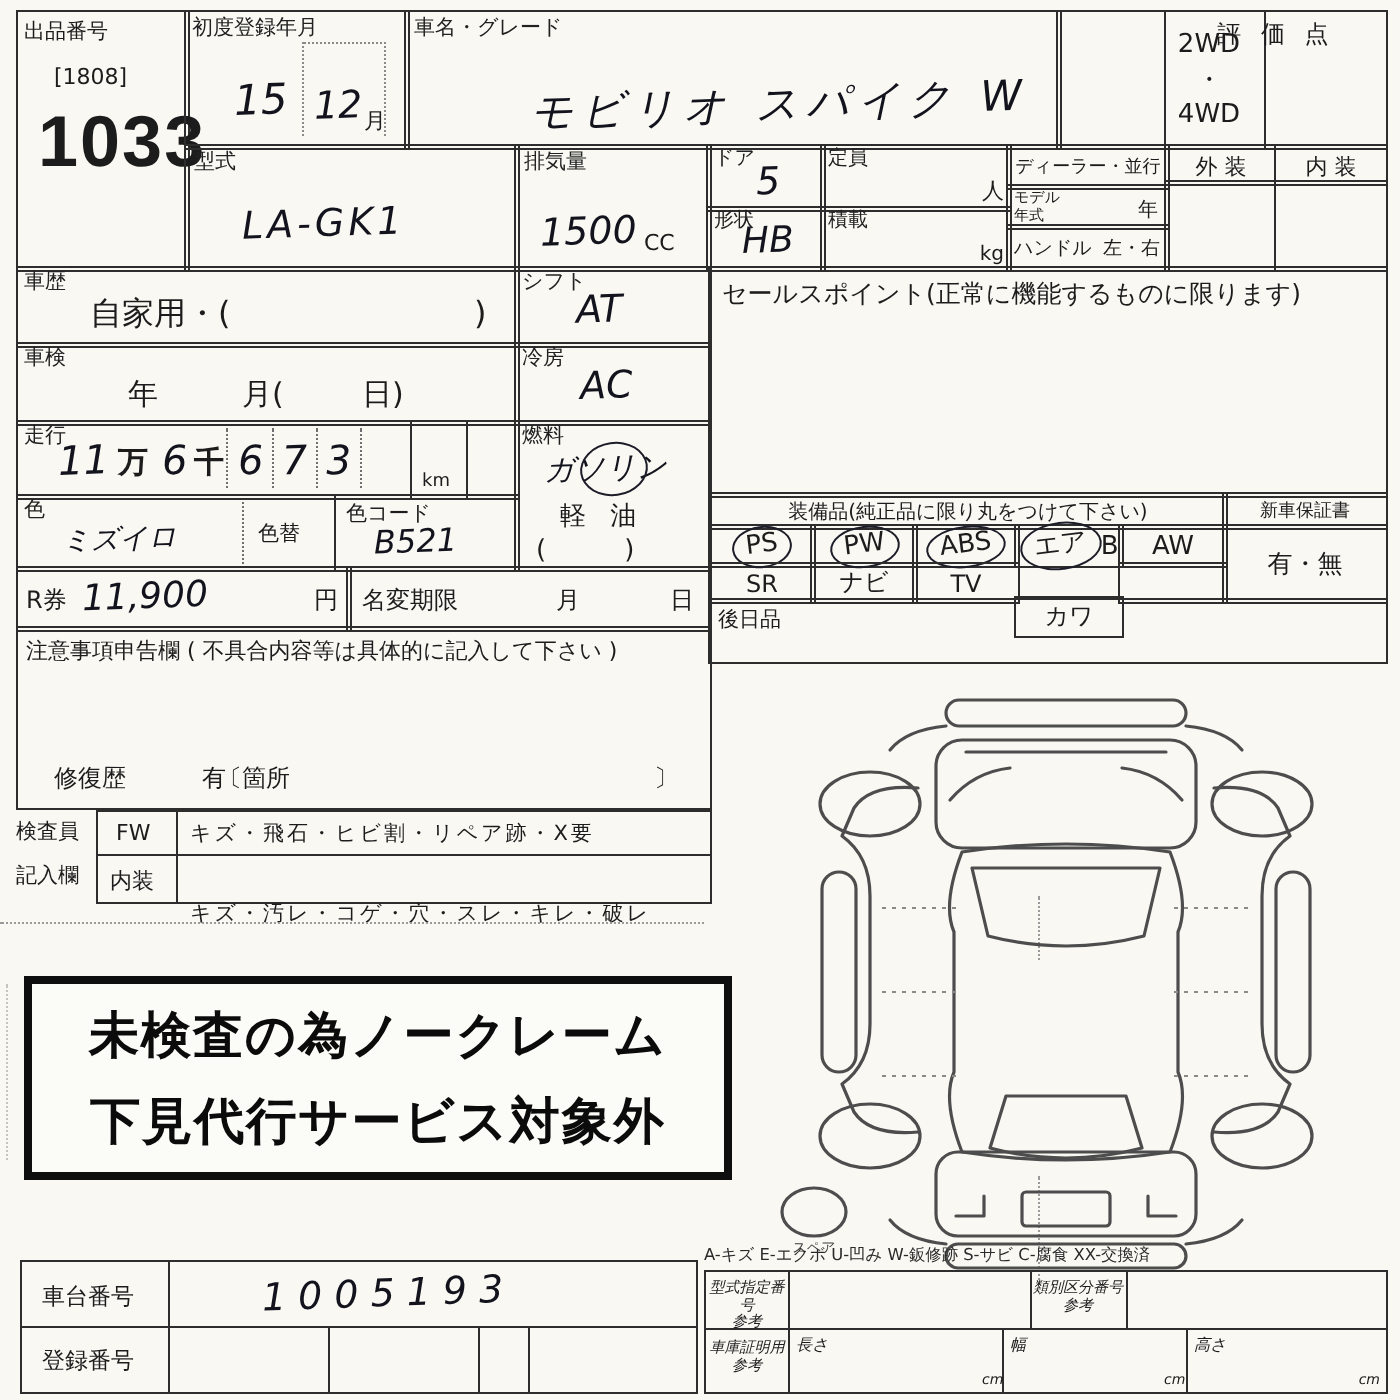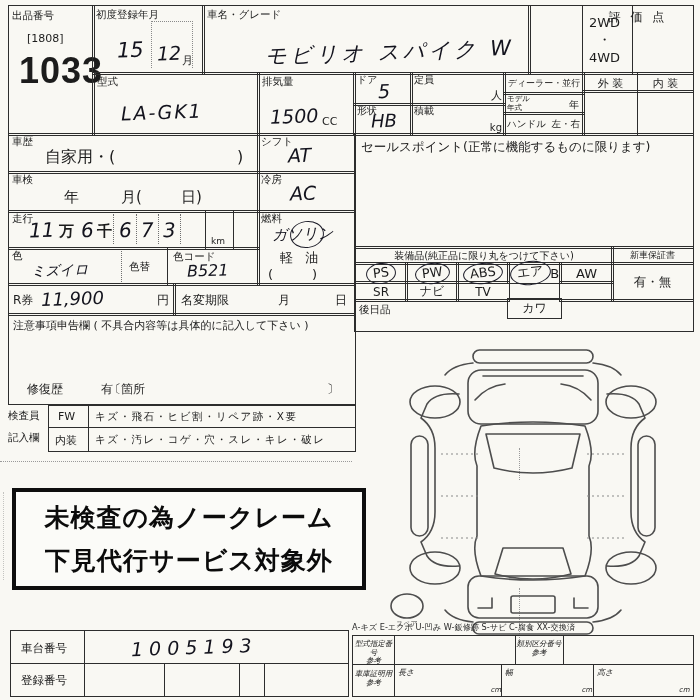--- a/index.html
+++ b/index.html
@@ -179,21 +179,21 @@
   </div>
 
   <span class="abs" style="left:8px;top:409px;font-size:10.5px;">検査員</span>
   <span class="abs" style="left:8px;top:431px;font-size:10.5px;">記入欄</span>
   <div class="cell" style="left:48px;top:405px;width:306px;height:45px;">
     <div class="solv" style="left:39px;top:0;height:100%;"></div>
     <div class="abs" style="left:0;top:21px;width:100%;border-top:1.5px solid #2d2d2d;"></div>
     <span class="abs" style="left:9px;top:4px;font-size:11px;">FW</span>
     <span class="abs" style="left:46px;top:4px;font-size:10.5px;letter-spacing:1.5px;white-space:nowrap;">キズ・飛石・ヒビ割・リペア跡・X要</span>
     <span class="abs" style="left:6px;top:27px;font-size:11px;">内装</span>
-    <span class="abs" style="left:46px;top:27px;font-size:10.5px;letter-spacing:1.5px;white-space:nowrap;">キズ・汚レ・コゲ・穴・スレ・キレ・破レ</span>
+    <span class="abs" style="left:46px;top:44px;font-size:10.5px;letter-spacing:1.5px;white-space:nowrap;">キズ・汚レ・コゲ・穴・スレ・キレ・破レ</span>
   </div>
 
   <div class="cell" style="left:354px;top:133px;width:338px;height:114px;">
     <span class="abs" style="left:6px;top:5px;font-size:12.5px;white-space:nowrap;">セールスポイント(正常に機能するものに限ります)</span>
   </div>
 
   <div class="cell flexc" style="left:354px;top:246px;width:258px;height:17px;font-size:10px;">
     <span>装備品(純正品に限り丸をつけて下さい)</span>
   </div>
   <div class="cell flexc" style="left:611px;top:246px;width:81px;height:17px;font-size:9px;">

